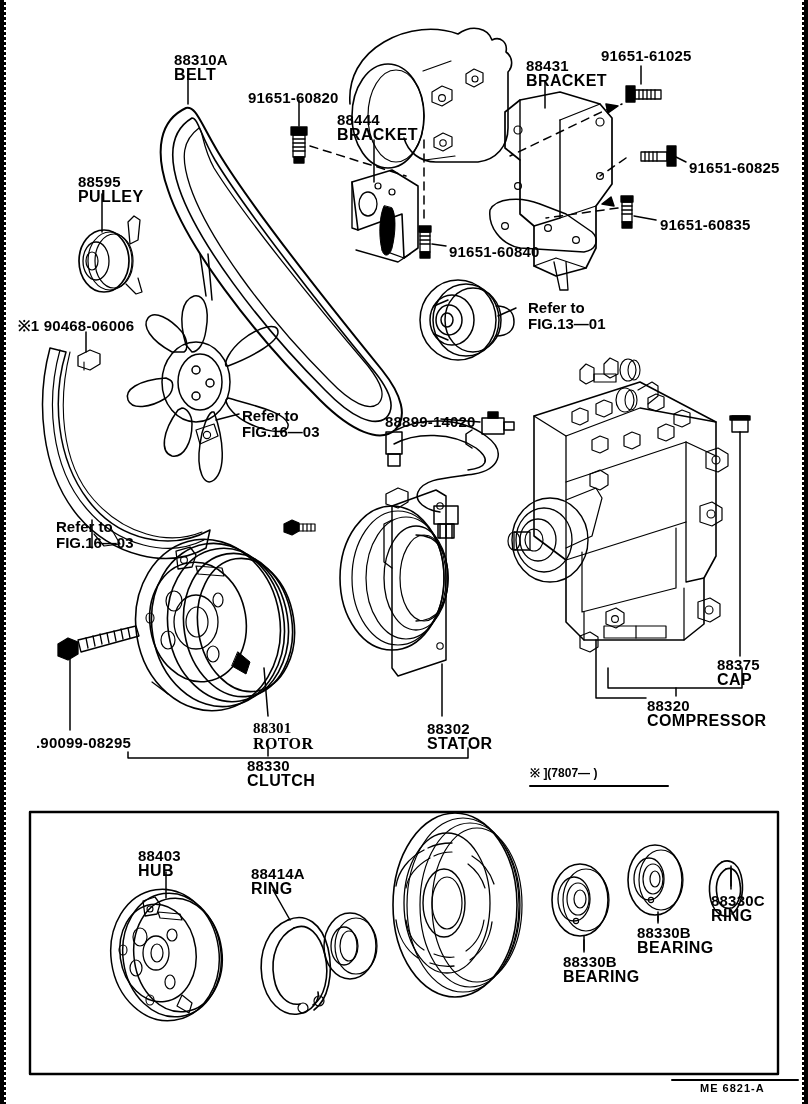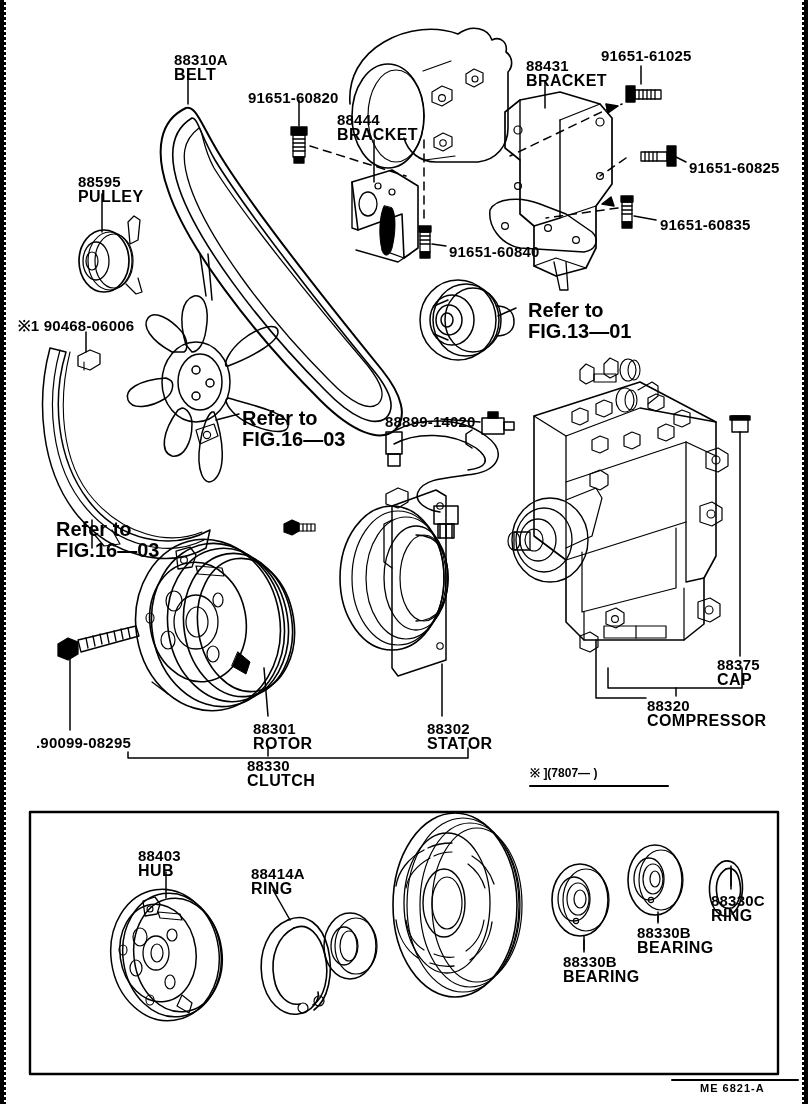--- a/index.html
+++ b/index.html
@@ -6,21 +6,21 @@
   html,body{margin:0;padding:0;background:#fff;}
   body{width:808px;height:1104px;position:relative;overflow:hidden;
        font-family:"Liberation Sans",sans-serif;color:#000;}
   #sheet{position:absolute;inset:0;width:808px;height:1104px;}
   #art{position:absolute;left:0;top:0;width:808px;height:1104px;}
   .lbl{position:absolute;white-space:nowrap;font-weight:bold;
        letter-spacing:.2px;line-height:1.02;}
   .lbl .num{display:block;font-size:15px;font-weight:bold;}
   .lbl .sub{display:block;font-size:16px;font-weight:bold;letter-spacing:.4px;}
   .lbl.l{text-align:left;}
-  .refer{position:absolute;font-size:20px;font-weight:bold;line-height:1.05;white-space:nowrap;}
+  .refer{position:absolute;font-size:15px;font-weight:bold;line-height:1.05;white-space:nowrap;}
   .note{position:absolute;font-size:12px;font-weight:bold;white-space:nowrap;}
   .foot{position:absolute;font-size:11px;font-weight:bold;letter-spacing:1px;}
 </style>
 </head>
 <body>
 
 <div id="sheet">
 
   <svg id="art" viewBox="0 0 808 1104" xmlns="http://www.w3.org/2000/svg">
     <defs>
@@ -463,21 +463,21 @@
       <div class="lbl l" style="left: 78px; top: 174px;">
         <span class="num">88595</span>
         <span class="sub">PULLEY</span>
       </div>
       <div class="lbl l" style="left: 18px; top: 318px;">
         <span class="num">※1 90468-06006</span>
       </div>
       <div class="lbl l" style="left: 374px; top: 414px; margin-left: 11px;">
         <span class="num">88899-14020</span>
       </div>
-      <div class="lbl l" style="left: 253px; top: 721px;">
+      <div class="lbl l" style="left: 253px; top: 721px; font-family: Liberation Serif, serif;">
         <span class="num">88301</span>
         <span class="sub">ROTOR</span>
       </div>
       <div class="lbl l" style="left: 427px; top: 721px;">
         <span class="num">88302</span>
         <span class="sub">STATOR</span>
       </div>
       <div class="lbl l" style="left: 36px; top: 735px;">
         <span class="num">.90099-08295</span>
       </div>

